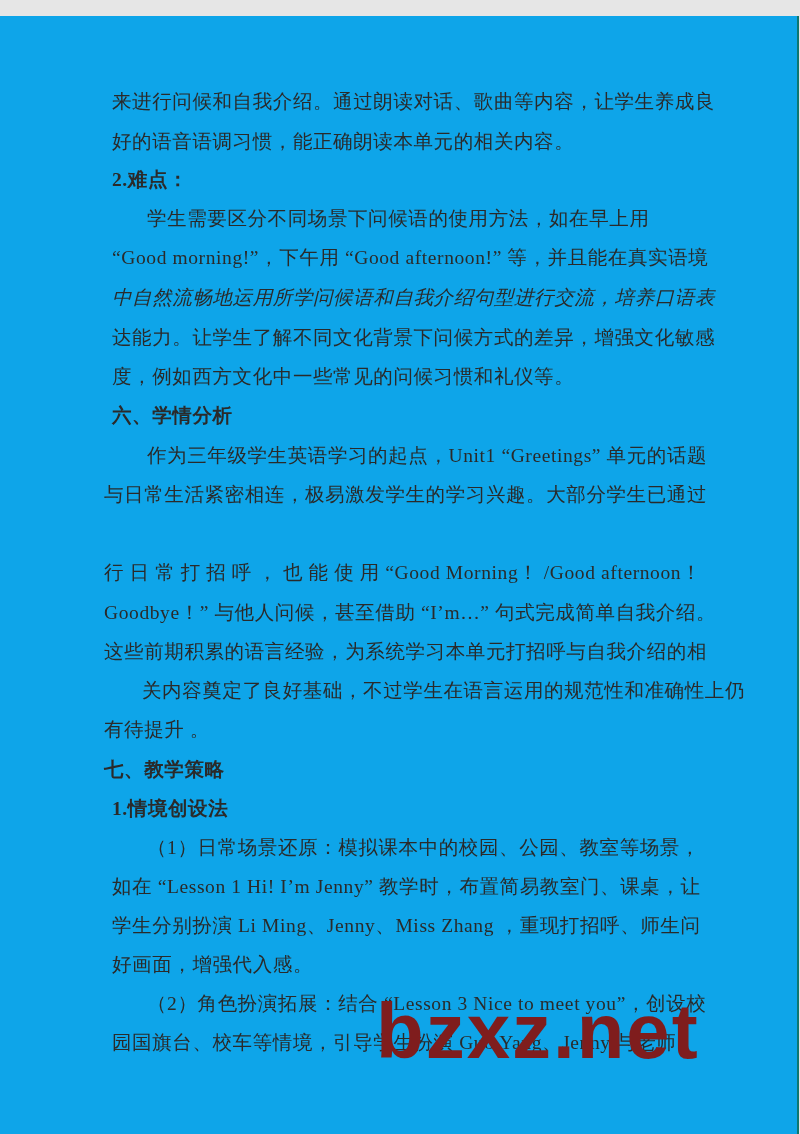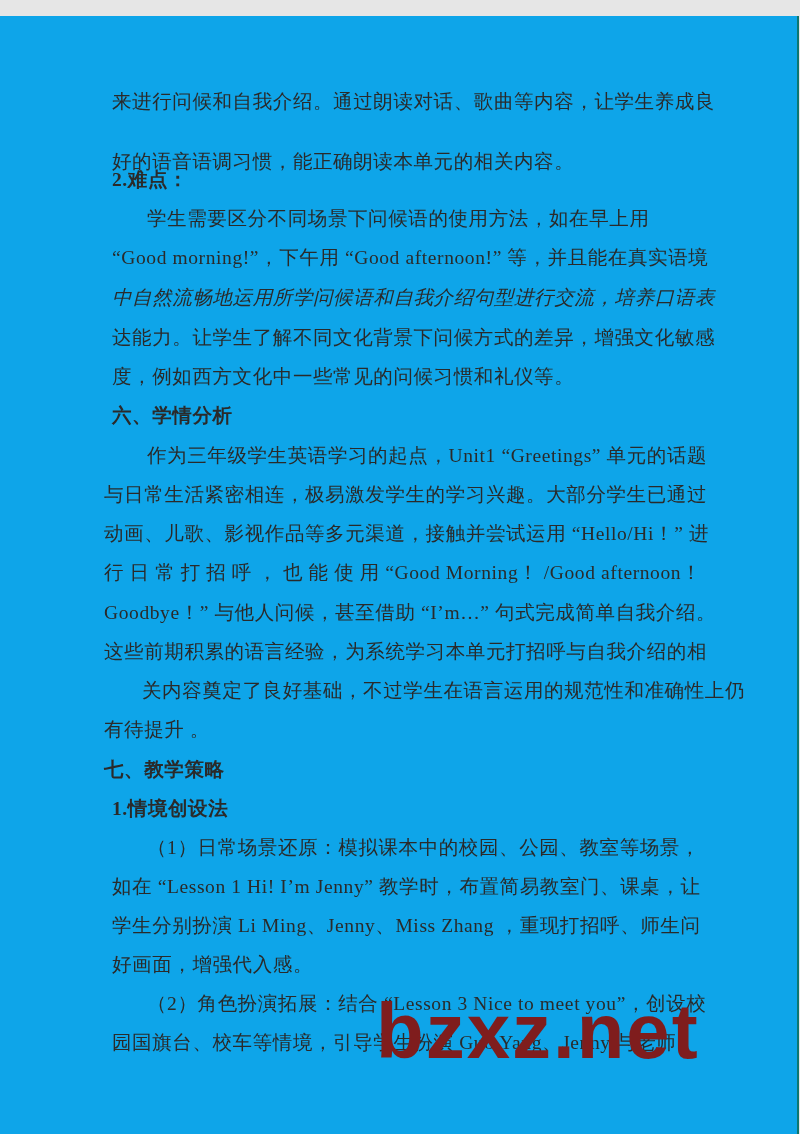--- a/index.html
+++ b/index.html
@@ -31,31 +31,30 @@
       font-weight: bold; font-size: 78px;
       color: #7f1d1d; letter-spacing: 2px;
       line-height: 1;
     }
   </style>
 </head>
 <body>
 
 <div class="page" id="page">
     <div class="line" style="left: 112px; top: 73px;">来进行问候和自我介绍。通过朗读对话、歌曲等内容，让学生养成良</div>
-    <div class="line" style="left: 112px; top: 113px; margin-top: 20px;">好的语音语调习惯，能正确朗读本单元的相关内容。</div>
+    <div class="line" style="left: 112px; top: 113px;">好的语音语调习惯，能正确朗读本单元的相关内容。</div>
     <div class="line bold" style="left: 112px; top: 151px;">2.难点：</div>
     <div class="line" style="left: 147px; top: 190px;">学生需要区分不同场景下问候语的使用方法，如在早上用</div>
     <div class="line" style="left: 112px; top: 229px;">“Good morning!”，下午用 “Good afternoon!” 等，并且能在真实语境</div>
     <div class="line" style="left: 112px; top: 269px; font-style: italic;">中自然流畅地运用所学问候语和自我介绍句型进行交流，培养口语表</div>
     <div class="line" style="left: 112px; top: 309px;">达能力。让学生了解不同文化背景下问候方式的差异，增强文化敏感</div>
     <div class="line" style="left: 112px; top: 348px;">度，例如西方文化中一些常见的问候习惯和礼仪等。</div>
     <div class="line bold" style="left: 112px; top: 387px;">六、学情分析</div>
     <div class="line" style="left: 147px; top: 427px;">作为三年级学生英语学习的起点，Unit1 “Greetings” 单元的话题</div>
     <div class="line" style="left: 104px; top: 466px;">与日常生活紧密相连，极易激发学生的学习兴趣。大部分学生已通过</div>
-    <div class="line" style="left: 104px; top: 505px;">动画、儿歌、影视作品等多元渠道，接触并尝试运用 “Hello/Hi！” 进</div>
     <div class="line" style="left: 104px; top: 544px;">行 日 常 打 招 呼 ， 也 能 使 用  “Good Morning！ /Good afternoon！</div>
     <div class="line" style="left: 104px; top: 584px;">Goodbye！” 与他人问候，甚至借助 “I’m…” 句式完成简单自我介绍。</div>
     <div class="line" style="left: 104px; top: 623px;">这些前期积累的语言经验，为系统学习本单元打招呼与自我介绍的相</div>
     <div class="line" style="left: 104px; top: 662px; margin-left: 38px;">关内容奠定了良好基础，不过学生在语言运用的规范性和准确性上仍</div>
     <div class="line" style="left: 104px; top: 701px;">有待提升 。</div>
     <div class="line bold" style="left: 104px; top: 741px;">七、教学策略</div>
     <div class="line bold" style="left: 112px; top: 780px;">1.情境创设法</div>
     <div class="line" style="left: 147px; top: 819px;">（1）日常场景还原：模拟课本中的校园、公园、教室等场景，</div>
     <div class="line" style="left: 112px; top: 858px;">如在 “Lesson 1 Hi! I’m Jenny” 教学时，布置简易教室门、课桌，让</div>
     <div class="line" style="left: 112px; top: 897px;">学生分别扮演 Li Ming、Jenny、Miss Zhang ，重现打招呼、师生问</div>

